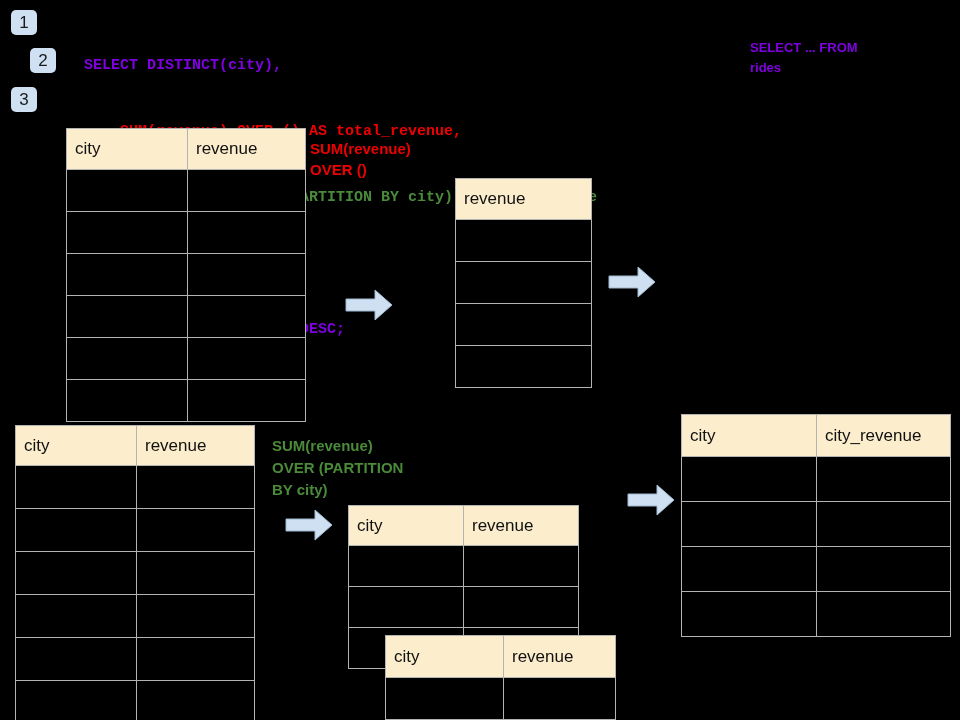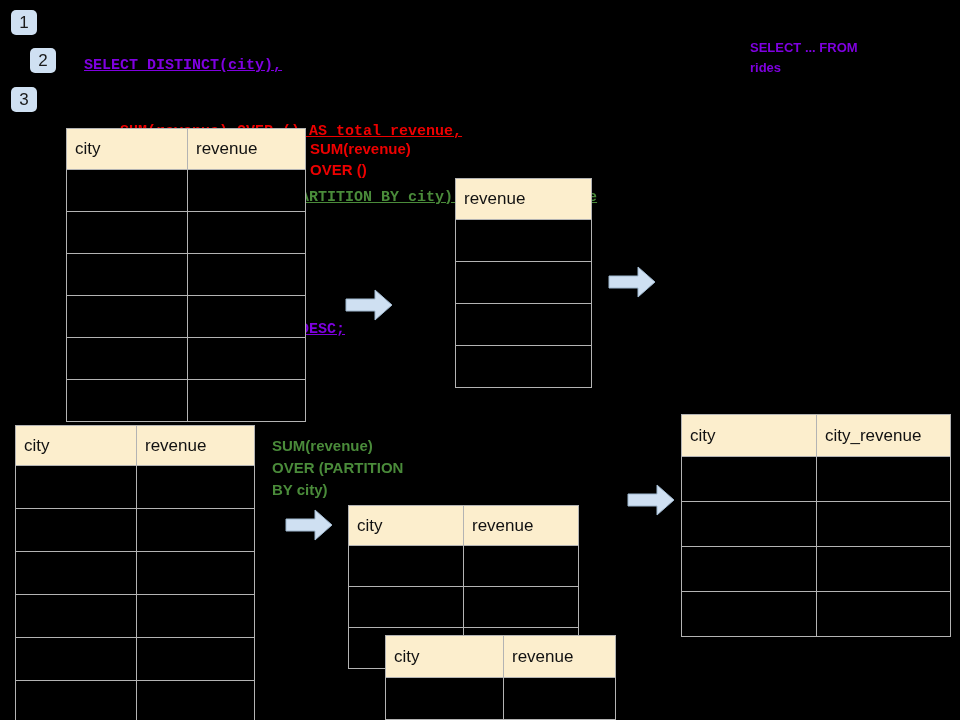--- a/index.html
+++ b/index.html
@@ -36,21 +36,21 @@
   .sql-block {
     position: absolute;
     left: 84px;
     top: 11px;
     font-family: "Liberation Mono", "DejaVu Sans Mono", monospace;
     font-size: 15px;
     line-height: 22px;
     font-weight: bold;
     white-space: pre;
   }
-  .sql-line { display: block; text-decoration: underline; }
+  .sql-line { display: block; }
   .c-purple { color: #7f00e0; }
   .c-red    { color: #ee0000; }
   .c-green  { color: #4a8b3a; }
 
   
   .annot {
     position: absolute;
     font-family: Liberation Sans, sans-serif;
     font-weight: bold;
     white-space: pre;

